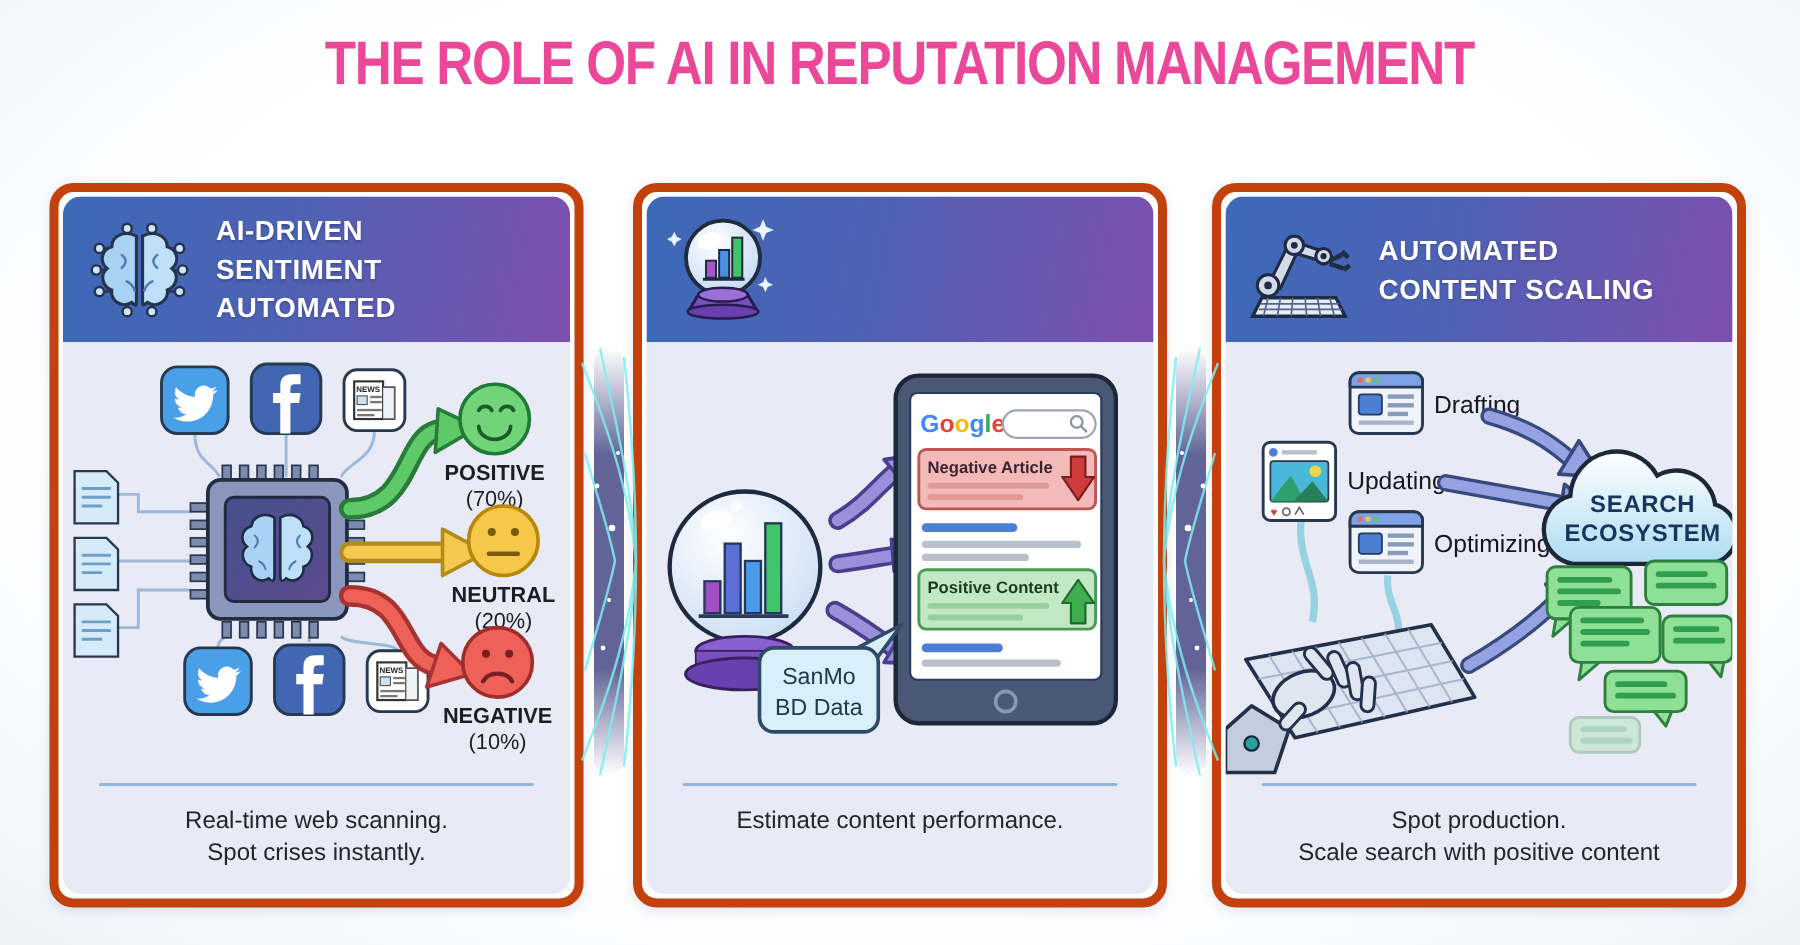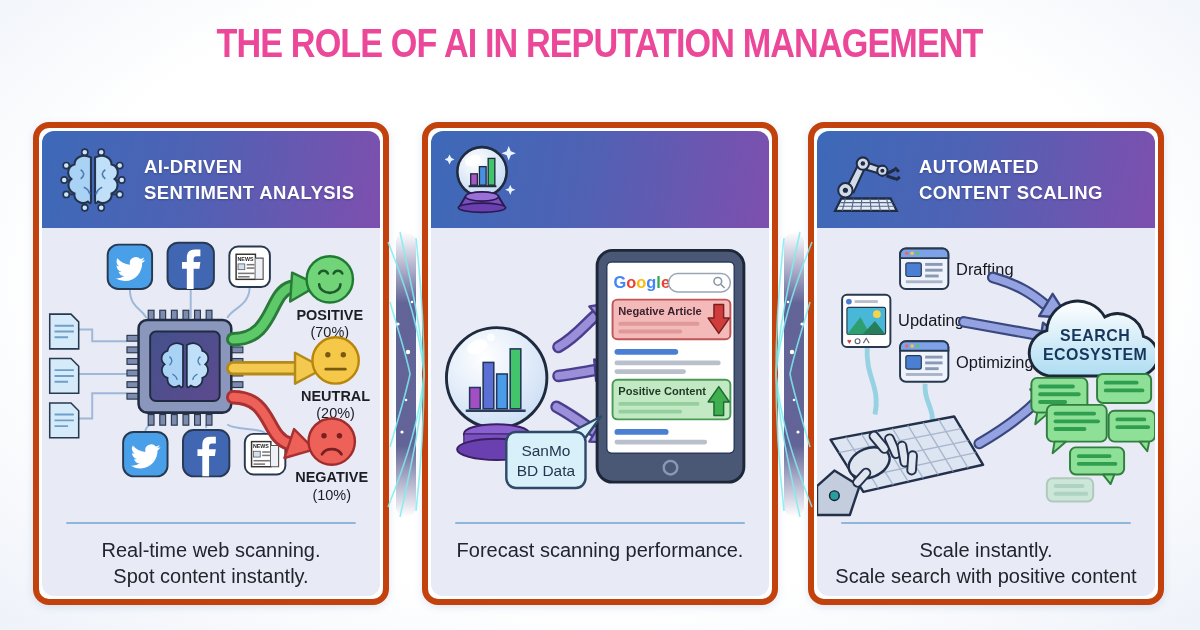--- a/index.html
+++ b/index.html
@@ -23,21 +23,21 @@
   .panel-header{
     height:97px;flex:none;display:flex;align-items:center;gap:14px;padding:0 14px;
     background:linear-gradient(100deg,#3d69b8 0%,#4f62b4 45%,#7e4fae 100%);
   }
   .header-icon{width:74px;height:74px;flex:none;}
   .header-title{color:#fff;font-weight:bold;font-size:18.5px;letter-spacing:.4px;line-height:1.4;text-shadow:0 1px 2px rgba(0,0,40,.25);}
   .panel-body{height:292px;flex:none;position:relative;}
   .panel-body svg{display:block;}
   .panel-caption{flex:1;text-align:center;padding-top:0;}
   .divider{height:2px;background:#8fb7dc;margin:2px 24px 13px;border-radius:2px;}
-  .cap{font-size:20px;color:#24242c;line-height:1.32;}
+  .cap{font-size:16px;color:#24242c;line-height:1.32;}
   .gap{position:absolute;top:232px;width:40px;height:285px;pointer-events:none;z-index:5;}
   .g1{left:386px;} .g2{left:774px;}
 </style>
 </head>
 <body>
 
 <div class="title"><span>THE ROLE OF AI IN REPUTATION MANAGEMENT</span></div>
 
 <div class="panel p1">
  <div class="panel-inner">
@@ -55,21 +55,21 @@
             <circle cx="44" cy="9" r="3"></circle>
             <circle cx="28" cy="63" r="3"></circle>
             <circle cx="44" cy="63" r="3"></circle>
       </g>
       <path d="M34,14 c-8,-4 -16,0 -16,7 c-7,2 -8,10 -3,14 c-5,4 -3,12 3,14 c-1,7 7,12 13,8 c3,3 3,2 3,-2 z" fill="#a9d2f4" stroke="#24344e" stroke-width="2"></path>
       <path d="M38,14 c8,-4 16,0 16,7 c7,2 8,10 3,14 c5,4 3,12 -3,14 c1,7 -7,12 -13,8 c-3,3 -3,2 -3,-2 z" fill="#bfe0f8" stroke="#24344e" stroke-width="2"></path>
       <path d="M24,26 q6,4 0,9 M48,26 q-6,4 0,9 M27,43 q5,2 6,7 M45,43 q-5,2 -6,7" fill="none" stroke="#4c7cb5" stroke-width="1.6"></path>
     </svg>
     <div class="header-title">
       <div>AI-DRIVEN</div>
-      <div>SENTIMENT ANALYSIS</div>
+      <div>SENTIMENT AUTOMATED</div>
     </div>
   </div>
 
   <div class="panel-body">
    <svg width="100%" height="292" viewBox="0 0 350 292">
     <defs>
       <linearGradient id="chipGrad" x1="0" y1="0" x2="1" y2="1">
         <stop offset="0" stop-color="#45518c"></stop>
               <stop offset="1" stop-color="#5c4a8e"></stop>
       </linearGradient>
@@ -195,21 +195,21 @@
       <path d="M290,229 a11,9 0 0 1 20,0" fill="none" stroke="#7a1f1f" stroke-width="3" stroke-linecap="round"></path>
     </g>
     <text x="300" y="258" text-anchor="middle" font-size="15" font-weight="bold" fill="#1d1d24">NEGATIVE</text>
     <text x="300" y="276" text-anchor="middle" font-size="15" fill="#1d1d24">(10%)</text>
    </svg>
   </div>
 
   <div class="panel-caption">
     <div class="divider"></div>
     <div class="cap">Real-time web scanning.</div>
-    <div class="cap">Spot content instantly.</div>
+    <div class="cap">Spot crises instantly.</div>
   </div>
  </div>
 </div>
 
 <div class="panel p2">
  <div class="panel-inner">
   <div class="panel-header">
     <svg class="header-icon" viewBox="0 0 72 72">
       <defs>
         <radialGradient id="hballGrad" cx="38%" cy="30%" r="75%">
@@ -314,21 +314,21 @@
       <polygon points="138,210 176,190 154,220" fill="#d8f0fa" stroke="#2e4a68" stroke-width="2.5" stroke-linejoin="round"></polygon>
       <rect x="78" y="206" width="82" height="58" rx="10" fill="#d8f0fa" stroke="#2e4a68" stroke-width="2.5"></rect>
       <text x="119" y="231" text-anchor="middle" font-size="16" fill="#24364e">SanMo</text>
       <text x="119" y="252" text-anchor="middle" font-size="16" fill="#24364e">BD Data</text>
     </g>
    </svg>
   </div>
 
   <div class="panel-caption">
     <div class="divider"></div>
-    <div class="cap">Forecast scanning performance.</div>
+    <div class="cap">Estimate content performance.</div>
   </div>
  </div>
 </div>
 
 <div class="panel p3">
  <div class="panel-inner">
   <div class="panel-header">
     <svg class="header-icon" viewBox="0 0 72 72">
       <g fill="#d4dbe8" stroke="#1f2c45" stroke-width="2">
         <path d="M14,46 L28,18 L34,22 L22,48 Z"></path>
@@ -466,21 +466,21 @@
         <rect x="238" y="254" width="48" height="24" rx="6" fill="#8ee096" stroke="#2f7f3f" stroke-width="2"></rect>
         <rect x="245" y="260" width="32" height="4" rx="2" fill="#2f9f4f"></rect>
               <rect x="245" y="268" width="36" height="4" rx="2" fill="#2f9f4f"></rect>
       </g>
     </g>
    </svg>
   </div>
 
   <div class="panel-caption">
     <div class="divider"></div>
-    <div class="cap">Scale instantly.</div>
+    <div class="cap">Spot production.</div>
     <div class="cap">Scale search with positive content</div>
   </div>
  </div>
 </div>
 
 <svg class="gap g1" viewBox="0 0 40 285">
   <defs>
     <linearGradient id="gapGrad1" x1="0" y1="0" x2="0" y2="1">
       <stop offset="0" stop-color="#5a5c92" stop-opacity="0"></stop>
         <stop offset=".25" stop-color="#5a5c92" stop-opacity=".95"></stop>

